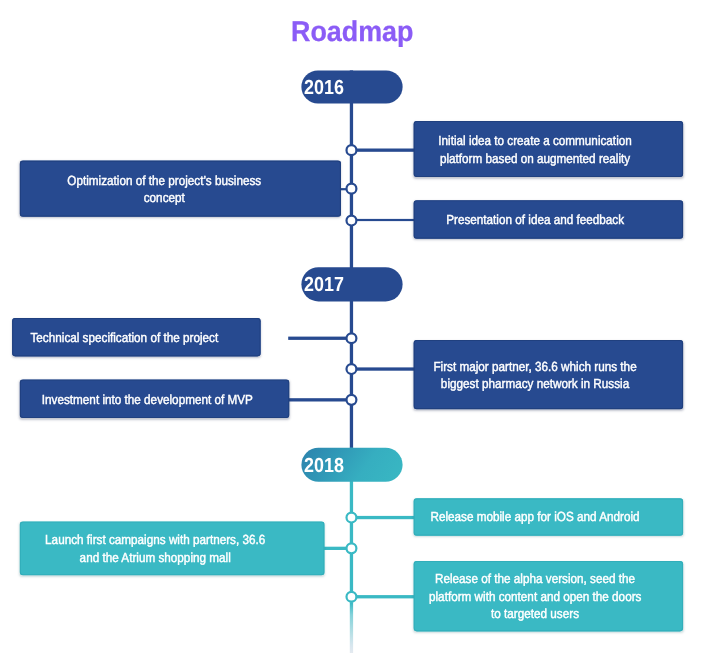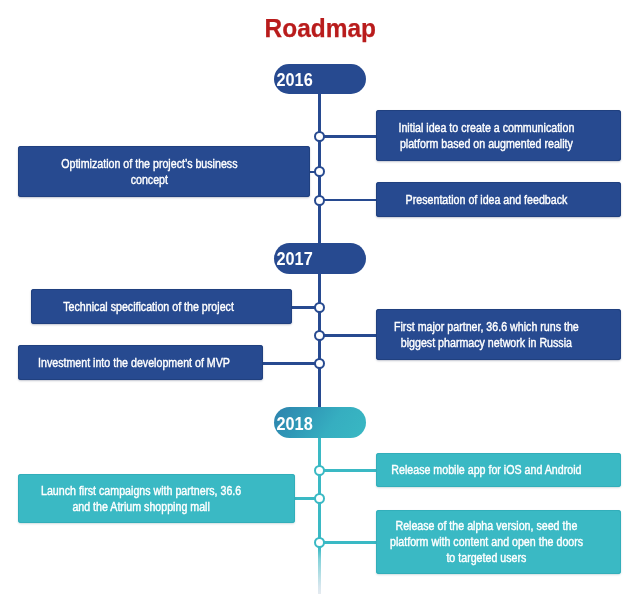--- a/index.html
+++ b/index.html
@@ -5,21 +5,21 @@
 <style>
   html,body{margin:0;padding:0;background:#ffffff;}
   body{
     width:640px;height:594px;overflow:hidden;
     font-family:"Liberation Sans",sans-serif;
   }
   #stage{position:relative;width:640px;height:594px;background:#fff;}
 
   .title{
     position:absolute;left:0;top:13px;width:640px;text-align:center;
-    font-size:26px;font-weight:bold;color:#b91c1c;
+    font-size:26px;font-weight:bold;color:#8b5cf6;
     -webkit-text-stroke:0.25px currentColor;
   }
   .title span{display:inline-block;transform:scaleX(.94);}
 
   
   .spine{position:absolute;left:317.8px;width:3.2px;}
   .spine-blue{top:63.8px;height:350px;background:#274A90;}
   .spine-teal{top:407.3px;height:141px;background:#3AB9C4;}
   .spine-fade{top:548px;height:46px;
     background:linear-gradient(to bottom,#3AB9C4 0%,#84D2DA 24%,#B6DFE5 59%,#D6E6EE 83%,#E5EAF0 100%);}
@@ -94,27 +94,27 @@
   <div class="card blue" style="left:376.3px;top:182px;width:245.1px;height:35px;padding:0 15px">
     <span class="line">Presentation of idea and feedback</span>
   </div>
 
   <div class="pill blue" style="top:243px">
     <span>2017</span>
   </div>
 
   <div class="conn blue" style="left:262px;top:306.1px;width:58px"></div>
   <div class="node blue" style="left:313.9px;top:301.5px"></div>
-  <div class="card blue" style="left:31px;top:289px;width:261px;height:35px;padding:0 15px">
+  <div class="card blue" style="left:11px;top:289px;width:226px;height:35px;padding:0 15px">
     <span class="line">Technical specification of the project</span>
   </div>
 
   <div class="conn blue" style="left:319px;top:334.1px;width:58px"></div>
   <div class="node blue" style="left:313.9px;top:329.5px"></div>
-  <div class="card blue" style="left:376.3px;top:309px;width:245.1px;height:51px;padding:0 14px">
+  <div class="card blue" style="left:376.3px;top:309px;width:245.1px;height:63px;padding:0 14px">
     <span class="line">First major partner, 36.6 which runs the</span>
     <span class="line">biggest pharmacy network in Russia</span>
   </div>
 
   <div class="conn blue" style="left:262px;top:362.1px;width:58px"></div>
   <div class="node blue" style="left:313.9px;top:357.5px"></div>
   <div class="card blue" style="left:17.7px;top:345px;width:245px;height:35px;padding:0 20px">
     <span class="line">Investment into the development of MVP</span>
   </div>
 

